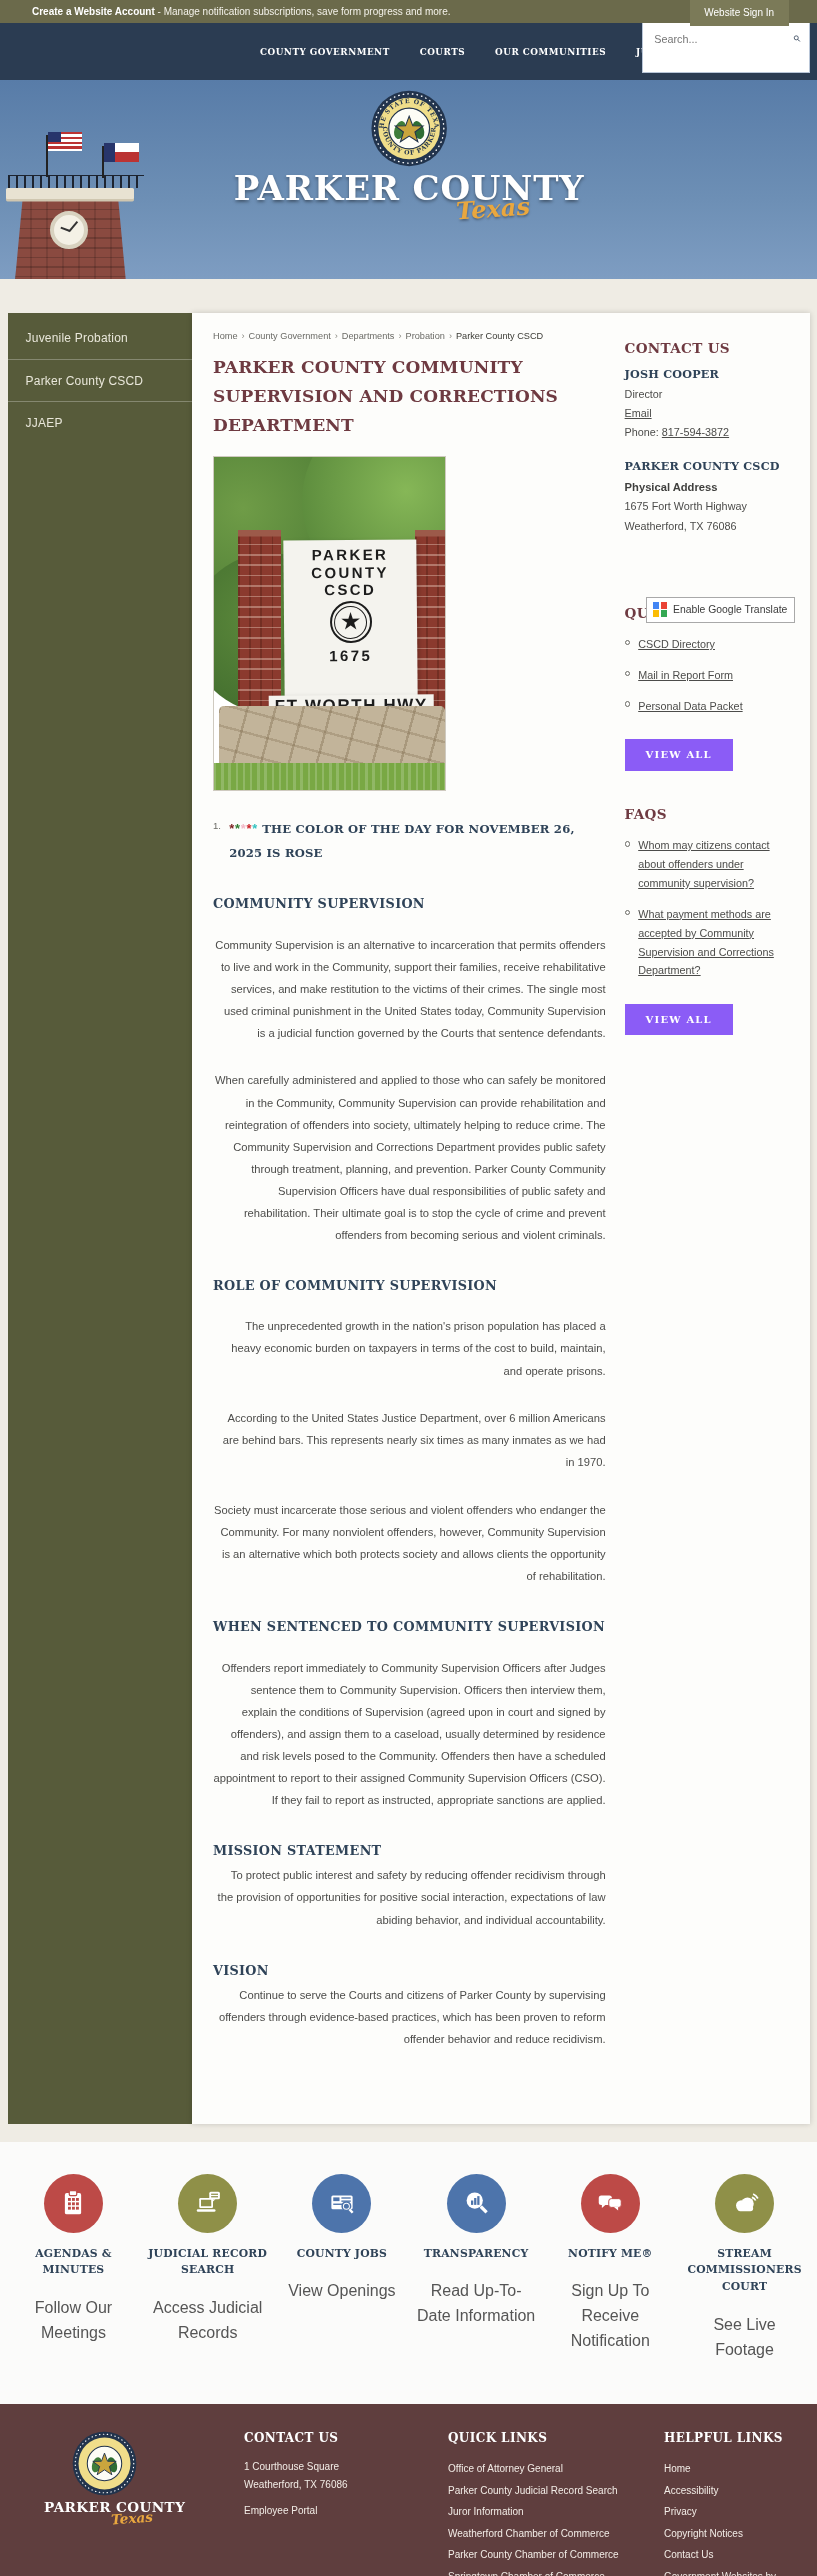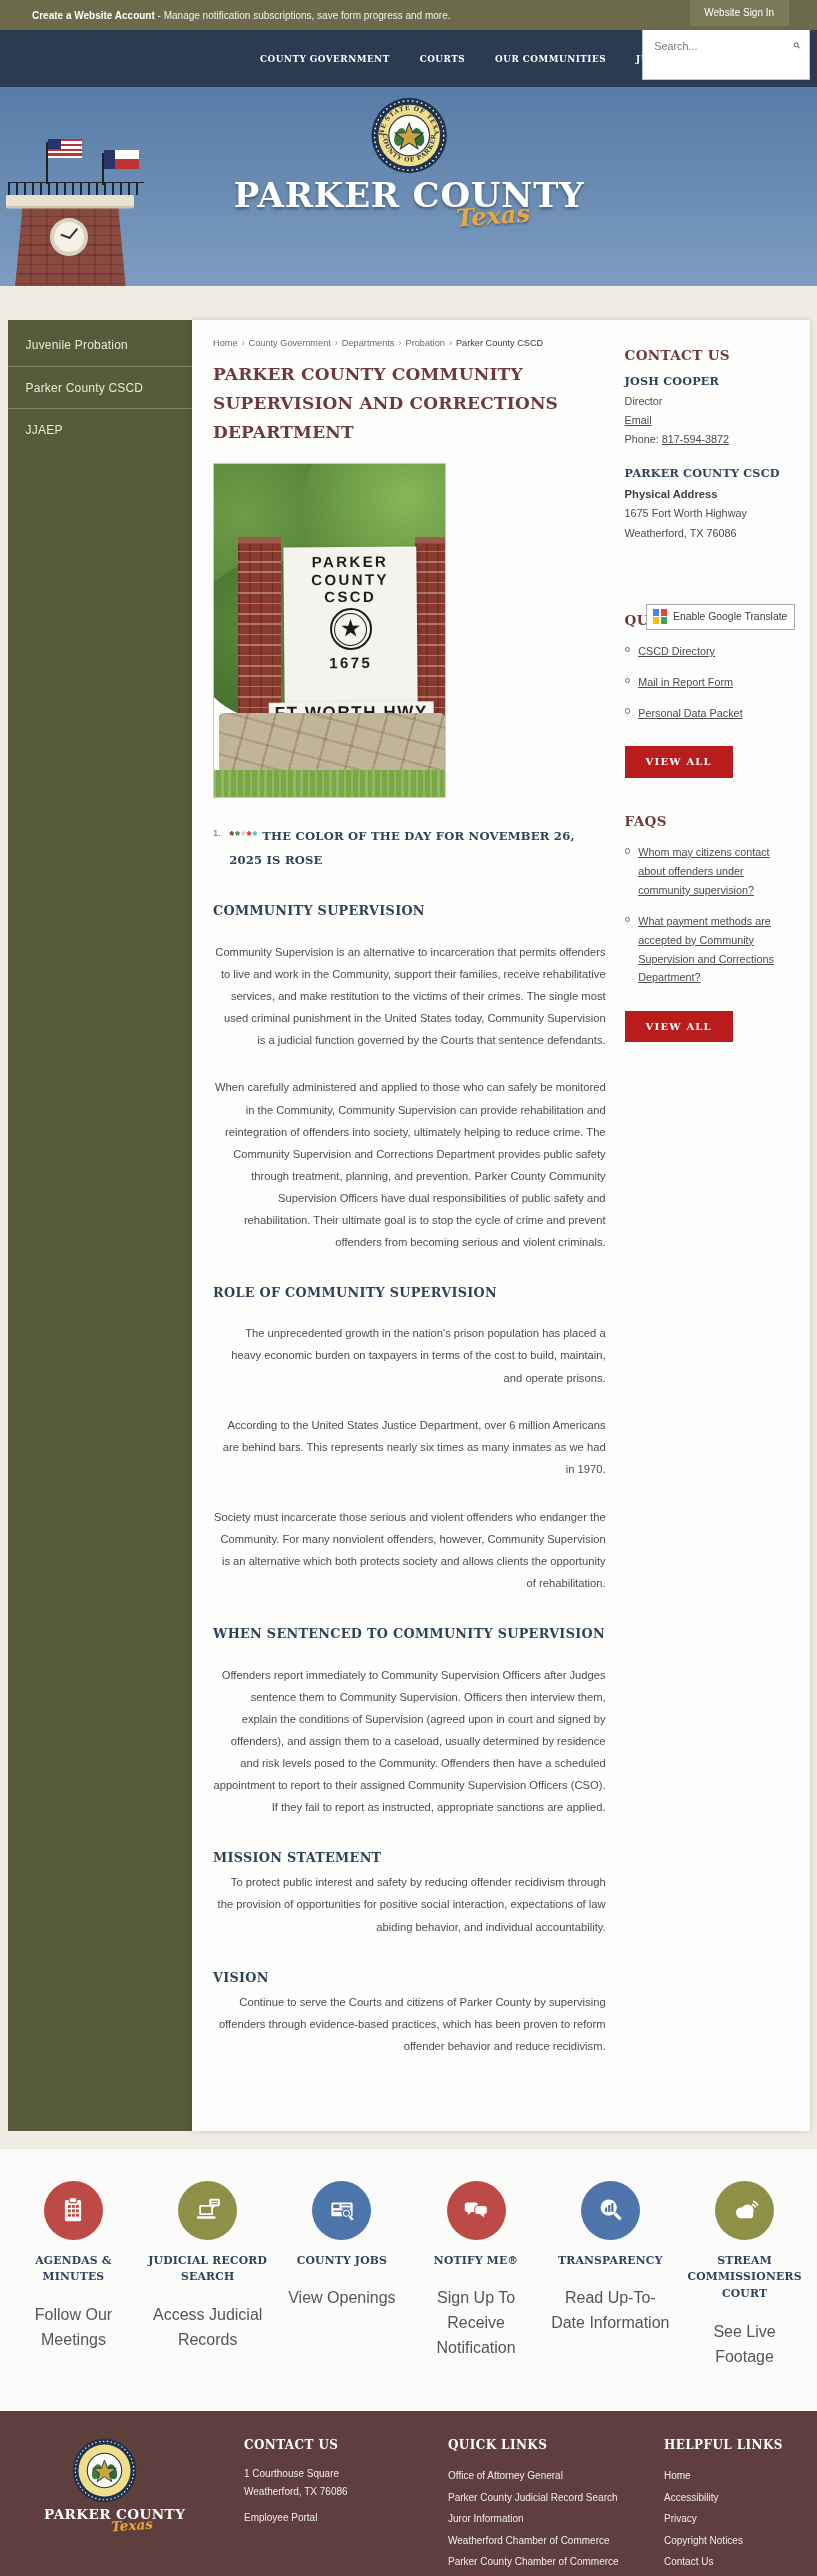--- a/index.html
+++ b/index.html
@@ -1,20 +1,20 @@
 <!DOCTYPE html>
 <html style="font-size:12.8px"><head>
 <meta charset="utf-8">
 <style>
   * { margin:0; padding:0; box-sizing:border-box; }
   html,body { width:818px; }
   body { font-family:"Liberation Sans", sans-serif; background:#efece4; color:#4c4c4a; }
 
   
-  .topbar { background:#6b6a4b; height:30px; display:flex; align-items:center; padding:0 0 0 32px; position:relative; z-index:5; }
+  .topbar { background:#6b6a4b; height:23px; display:flex; align-items:center; padding:0 0 0 32px; position:relative; z-index:5; }
   .topbar .acct { font-size:10px; color:#f4f2ea; }
   .topbar .acct b { color:#ffffff; }
   .signin-btn { position:absolute; right:29.5px; top:0; height:25.6px; background:#7b7a58; color:#fff; border:none; font-size:10px; padding:0 14.4px; cursor:pointer; font-family:"Liberation Sans",sans-serif; }
 
   
   .navbar { background:#2b3c52; height:57px; display:flex; align-items:center; position:relative; z-index:4; }
   .nav-items { display:flex; gap:30px; margin-left:260px; }
   .nav-item { color:#ffffff; font-family:"DejaVu Serif",serif; font-weight:bold; font-size:8.8px; letter-spacing:0.5px; cursor:pointer; white-space:nowrap; }
   .search-panel { position:absolute; top:-19px; right:8px; width:168px; height:69px; background:#ffffff; border:0.8px solid #b9c6d8; z-index:9; display:flex; align-items:center; padding:0 8px 0 11.2px; }
   .search-panel input { border:none; outline:none; flex:1; font-size:10.8px; color:#555; font-family:"Liberation Sans",sans-serif; background:transparent; }
@@ -91,21 +91,21 @@
   .rail-org { margin-top:21px; }
   .rail-bold { font-weight:bold; color:#3f3f3d; font-size:11.2px; margin-top:8px; }
   .ql-wrap { margin-top:73px; position:relative; }
   .translate-box { position:absolute; left:21px; top:-8px; background:#fff; border:0.8px solid #a9a9a9; display:flex; align-items:center; gap:5.6px; padding:4.8px 6.4px; white-space:nowrap; cursor:pointer; }
   .translate-box span { font-size:10.4px; color:#3c3c3c; }
   .gicon { width:14.4px; height:14.4px; display:grid; grid-template-columns:6.4px 6.4px; grid-template-rows:6.4px 6.4px; gap:1.6px; }
   .gicon i { display:block; } .g1{background:#4285F4;} .g2{background:#EA4335;} .g3{background:#FBBC05;} .g4{background:#34A853;}
   .bullet-list { margin-top:14.4px; }
   .bullet-item { display:flex; gap:8px; font-size:10.8px; line-height:1.75; margin-bottom:12px; }
   .ring { width:5.6px; height:5.6px; border:1.2px solid #6b6b66; border-radius:50%; flex-shrink:0; margin-top:4.8px; }
-  .viewall { display:inline-block; background:#b91c1c; color:#fff; font-family:"DejaVu Serif",serif; font-weight:bold; font-size:10px; letter-spacing:1.2px; padding:10.4px 21px; border:none; cursor:pointer; margin:11.2px 0 24px; }
+  .viewall { display:inline-block; background:#8b5cf6; color:#fff; font-family:"DejaVu Serif",serif; font-weight:bold; font-size:10px; letter-spacing:1.2px; padding:10.4px 21px; border:none; cursor:pointer; margin:11.2px 0 24px; }
   .faq-wrap { margin-top:11.2px; }
 
   
   .icon-band { background:#fbfbfa; padding:32px 6.4px 42px; display:flex; }
   .tile { flex:1; text-align:center; padding:0 6.4px; cursor:pointer; }
   .circle { width:59px; height:59px; border-radius:50%; margin:0 auto; display:flex; align-items:center; justify-content:center; }
   .c-red { background:#bd4a47; color:#bd4a47; } .c-olive { background:#8f9048; color:#8f9048; } .c-blue { background:#4d74ab; color:#4d74ab; }
   .tile-label { color:#2f4358; font-family:"DejaVu Serif",serif; font-weight:bold; font-size:10.8px; line-height:1.55; margin-top:12.8px; letter-spacing:0.2px; }
   .tile-sub { color:#555; font-size:16px; line-height:1.55; margin-top:17px; }
 
@@ -356,45 +356,45 @@
           </g>
           <circle cx="15.5" cy="14.5" r="3.4" fill="#fff" stroke="currentColor" stroke-width="1.2"></circle>
           <circle cx="15.5" cy="14.5" r="2" fill="currentColor"></circle>
           <line x1="18" y1="17" x2="20.5" y2="19.8" stroke="#fff" stroke-width="2"></line>
         </svg>
     </div>
     <div class="tile-label">COUNTY JOBS</div>
     <div class="tile-sub">View Openings</div>
   </div>
   <div class="tile">
-    <div class="circle c-red">
-      <svg width="30" height="30" viewBox="0 0 24 24">
-          <rect x="3" y="6" width="10.5" height="7.5" rx="2" fill="#fff"></rect>
-          <path d="M5.5 13 L5.5 16 L9 13 Z" fill="#fff"></path>
-          <rect x="11" y="8.5" width="10" height="7" rx="2" fill="#fff" stroke="currentColor" stroke-width="0.8"></rect>
-          <path d="M18.5 15.2 L18.5 18 L15.2 15.2 Z" fill="#fff"></path>
-        </svg>
-    </div>
-    <div class="tile-label">NOTIFY ME®</div>
-    <div class="tile-sub">Sign Up To Receive Notification</div>
-  </div>
-  <div class="tile">
     <div class="circle c-blue">
       <svg width="30" height="30" viewBox="0 0 24 24">
           <circle cx="11" cy="10" r="6.5" fill="#fff"></circle>
           <g fill="currentColor">
             <rect x="8" y="10" width="1.8" height="3.5"></rect>
             <rect x="10.5" y="8" width="1.8" height="5.5"></rect>
             <rect x="13" y="6.5" width="1.8" height="7"></rect>
           </g>
           <line x1="15.8" y1="14.8" x2="20.5" y2="19.5" stroke="#fff" stroke-width="2.6"></line>
         </svg>
     </div>
     <div class="tile-label">TRANSPARENCY</div>
     <div class="tile-sub">Read Up-To-Date Information</div>
+  </div>
+  <div class="tile">
+    <div class="circle c-red">
+      <svg width="30" height="30" viewBox="0 0 24 24">
+          <rect x="3" y="6" width="10.5" height="7.5" rx="2" fill="#fff"></rect>
+          <path d="M5.5 13 L5.5 16 L9 13 Z" fill="#fff"></path>
+          <rect x="11" y="8.5" width="10" height="7" rx="2" fill="#fff" stroke="currentColor" stroke-width="0.8"></rect>
+          <path d="M18.5 15.2 L18.5 18 L15.2 15.2 Z" fill="#fff"></path>
+        </svg>
+    </div>
+    <div class="tile-label">NOTIFY ME®</div>
+    <div class="tile-sub">Sign Up To Receive Notification</div>
   </div>
   <div class="tile">
     <div class="circle c-olive">
       <svg width="30" height="30" viewBox="0 0 24 24">
           <circle cx="9" cy="14" r="4.2" fill="#fff"></circle>
           <circle cx="14" cy="12.5" r="5" fill="#fff"></circle>
           <rect x="6" y="14" width="12.5" height="4.5" rx="2.2" fill="#fff"></rect>
           <g fill="none" stroke="#fff" stroke-width="1.4">
             <path d="M17.5 7.5 A 4.4 4.4 0 0 1 20.5 10"></path>
             <path d="M18.5 4.8 A 7.4 7.4 0 0 1 22.3 8.4"></path>

